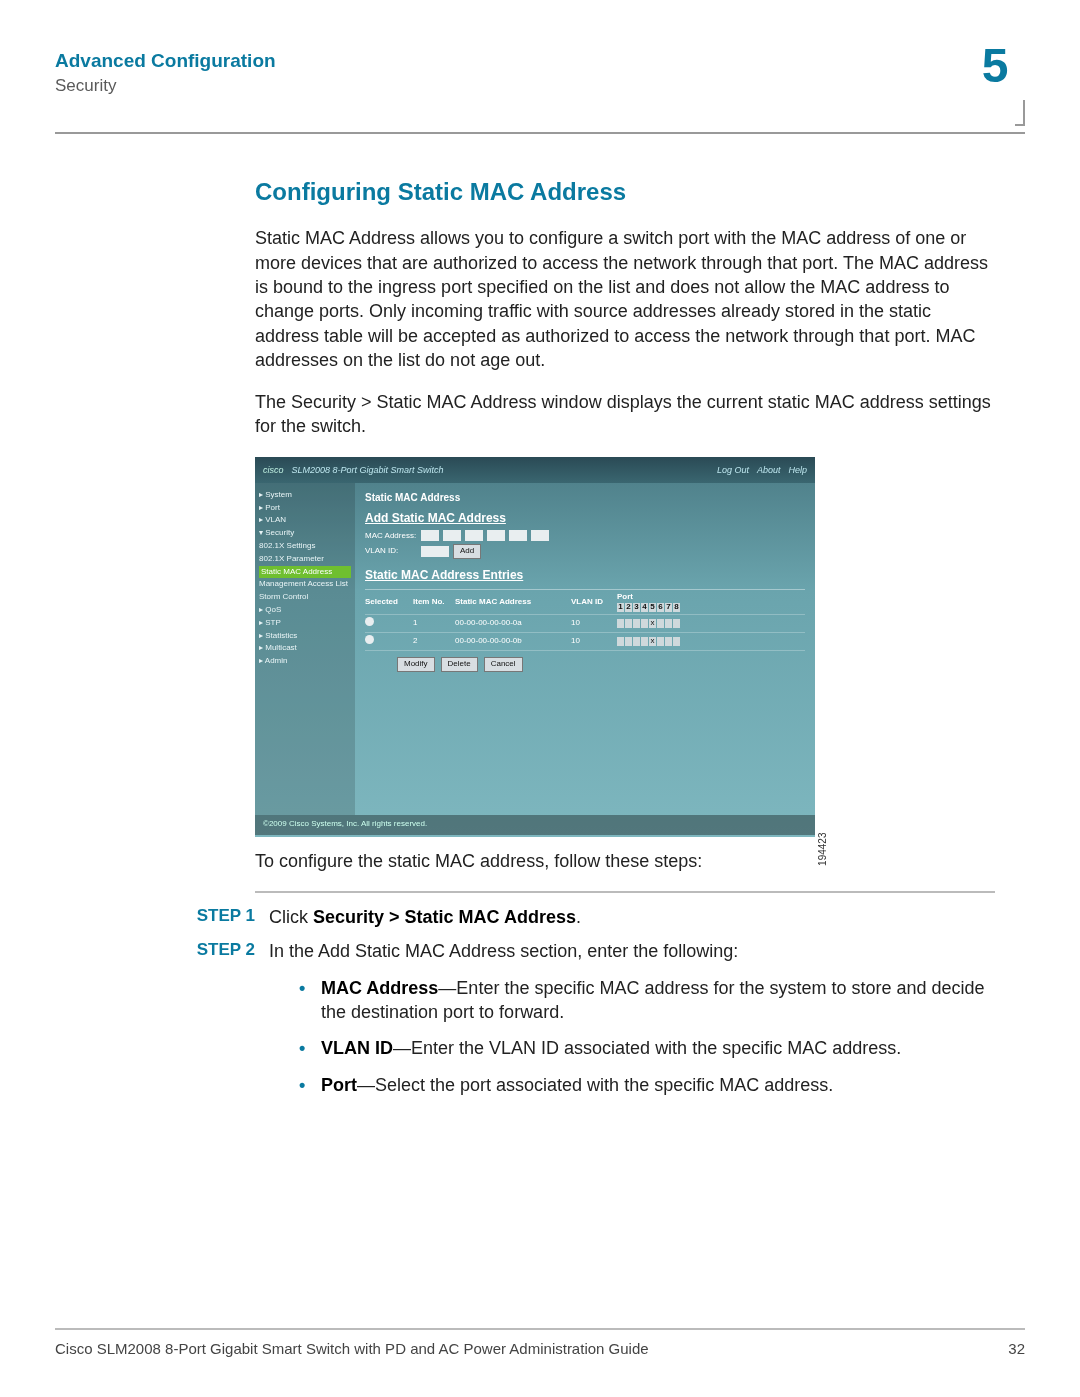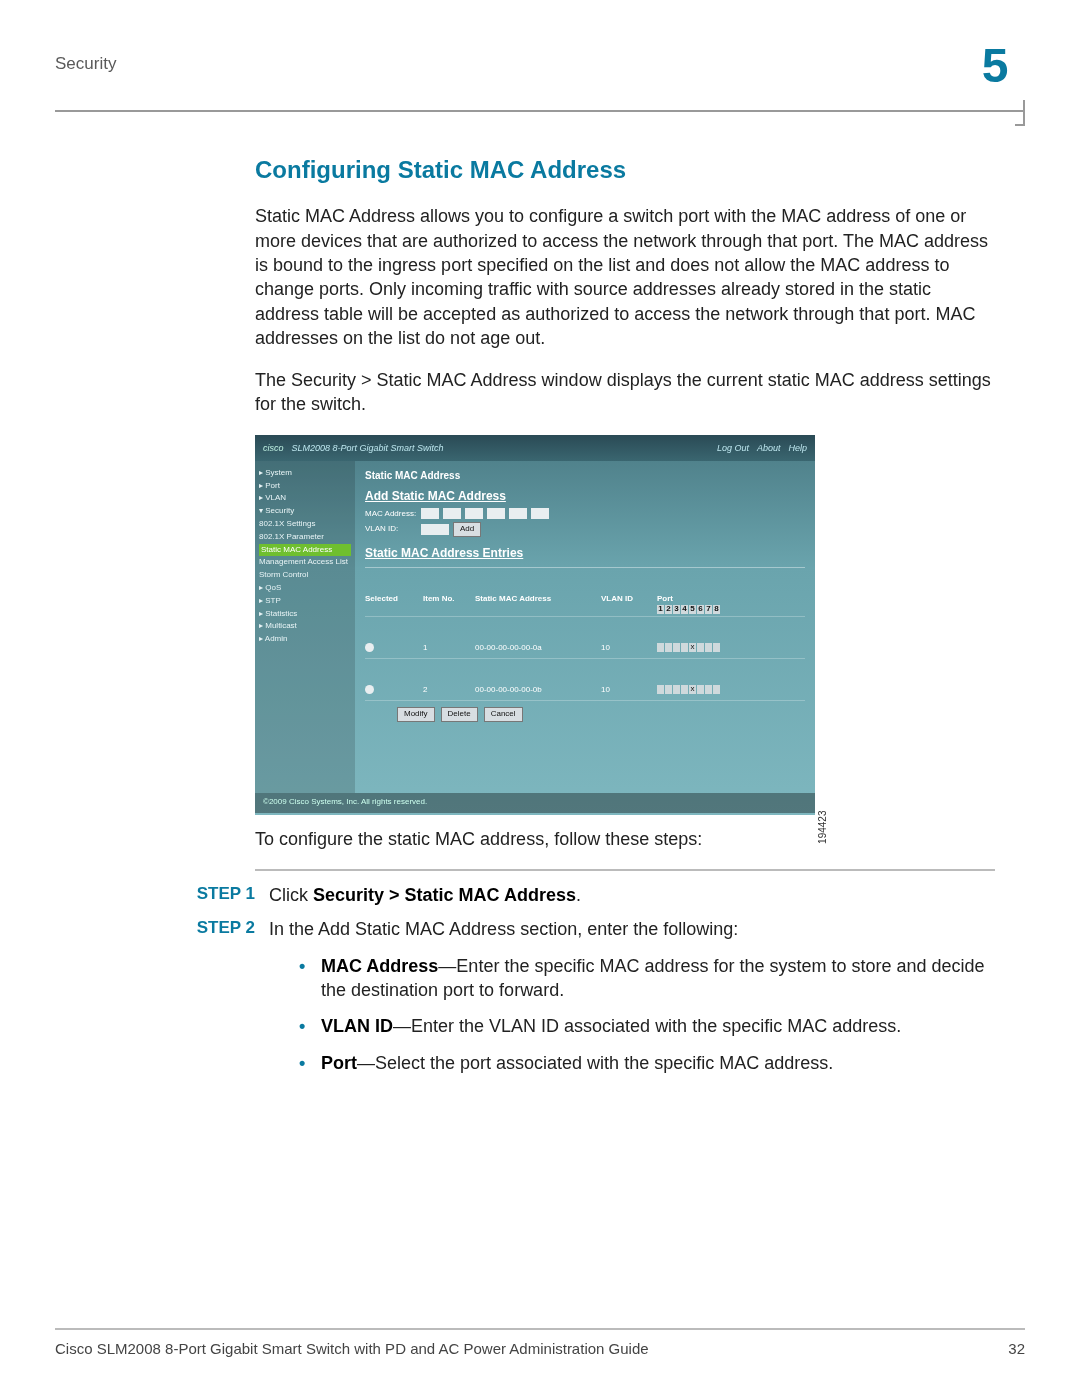--- a/index.html
+++ b/index.html
@@ -101,21 +101,21 @@
   .fig-main .subhead{font-weight:bold;font-size:12px;margin:4px 0;text-decoration:underline;}
   .fig-row{display:flex;align-items:center;gap:4px;margin:3px 0;}
   .fld-label{width:52px;}
   .oct{width:18px;height:11px;background:#e9eef0;display:inline-block;}
   .vfld{width:28px;height:11px;background:#e9eef0;display:inline-block;}
   .minibtn{
     background:#d8dee2;color:#111;font-size:8px;
     padding:1px 6px;display:inline-block;border:1px solid #777;
   }
   .tbl{margin-top:6px;border-top:1px solid rgba(255,255,255,.4);}
-  .tbl .th,.tbl .tr{display:flex;gap:16px;padding:2px 0;border-bottom:1px solid rgba(255,255,255,.25);margin-top:24px;}
+  .tbl .th,.tbl .tr{display:flex;align-items:center;gap:6px;padding:2px 0;border-bottom:1px solid rgba(255,255,255,.25);}
   .tbl .th{font-weight:bold;}
   .c-sel{width:42px;}
   .c-item{width:36px;}
   .c-mac{width:110px;}
   .c-vlan{width:40px;}
   .c-port{width:80px;}
   .port-grid{display:flex;gap:1px;}
   .port-grid span{width:7px;height:9px;background:#cfd9dc;color:#111;display:inline-flex;align-items:center;justify-content:center;}
   .radio{width:9px;height:9px;border-radius:50%;background:#e9eef0;display:inline-block;}
   .btnrow{display:flex;gap:6px;margin-top:6px;margin-left:32px;}
@@ -159,20 +159,21 @@
     padding-top:10px;
     display:flex;justify-content:space-between;
     font-size:15px;color:#444;
   }
 </style>
 </head>
 <body>
 
 <div class="page">
 
+  <div class="hdr-title">Advanced Configuration</div>
   <div class="hdr-sub">Security</div>
   <div class="chapnum">
     <div class="n">5</div>
   </div>
   <hr class="rule">
   <div class="chap-side"></div>
 
   <div class="content">
     <h2 class="section">Configuring Static MAC Address</h2>
 

